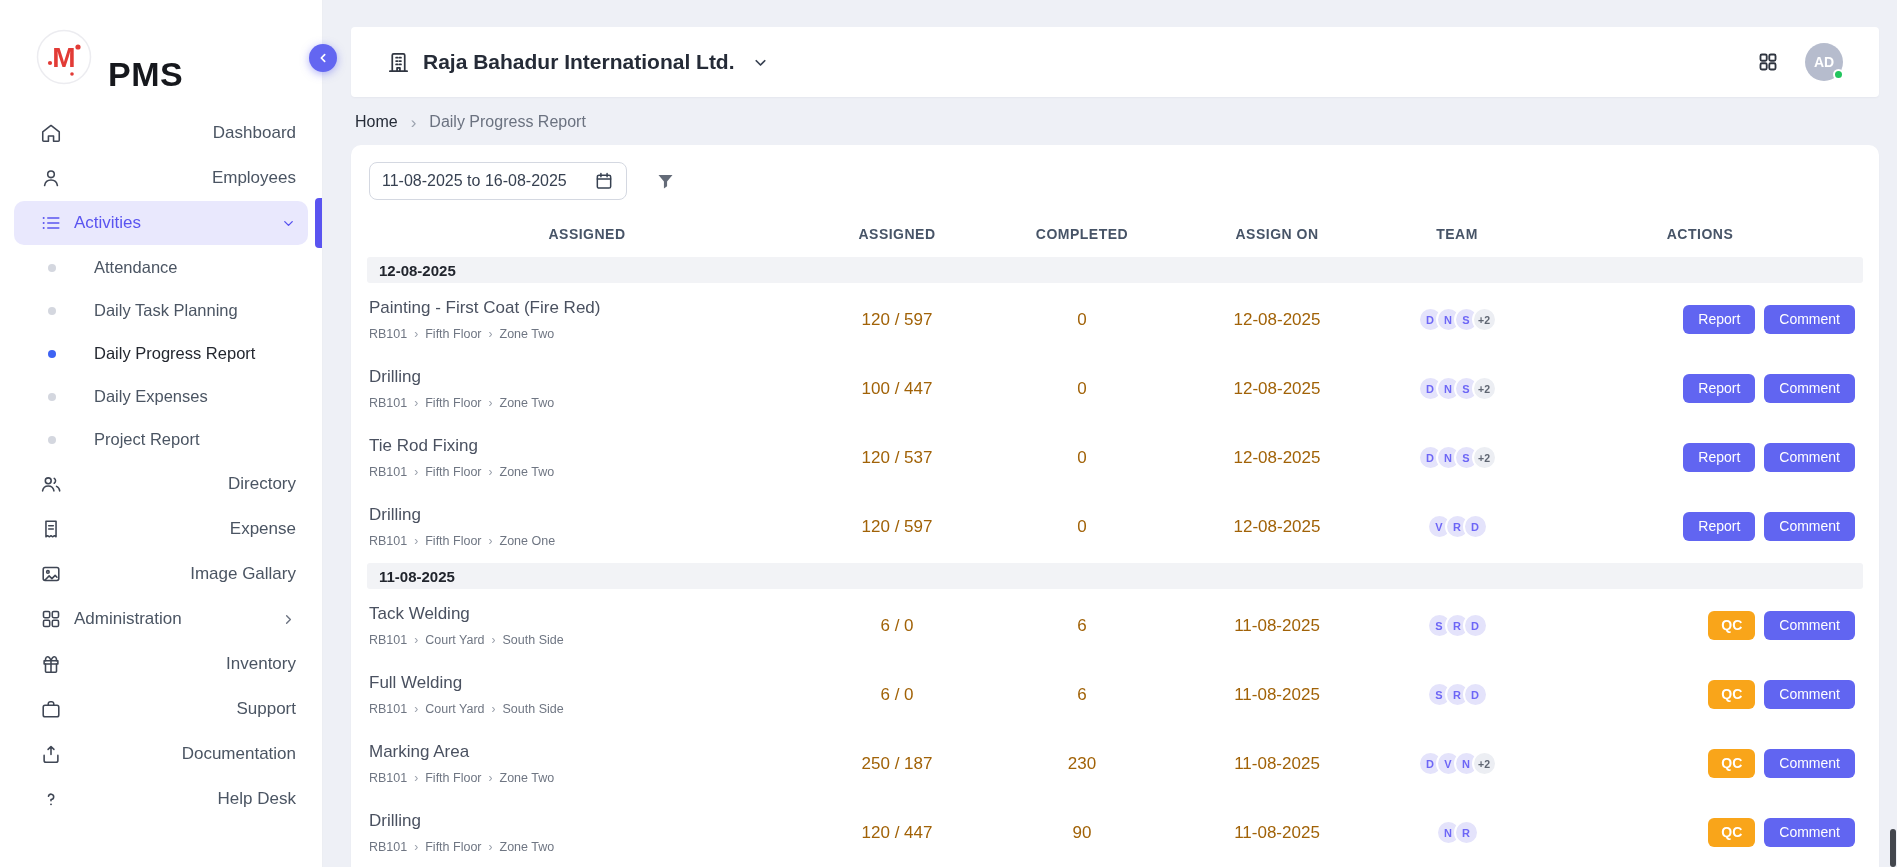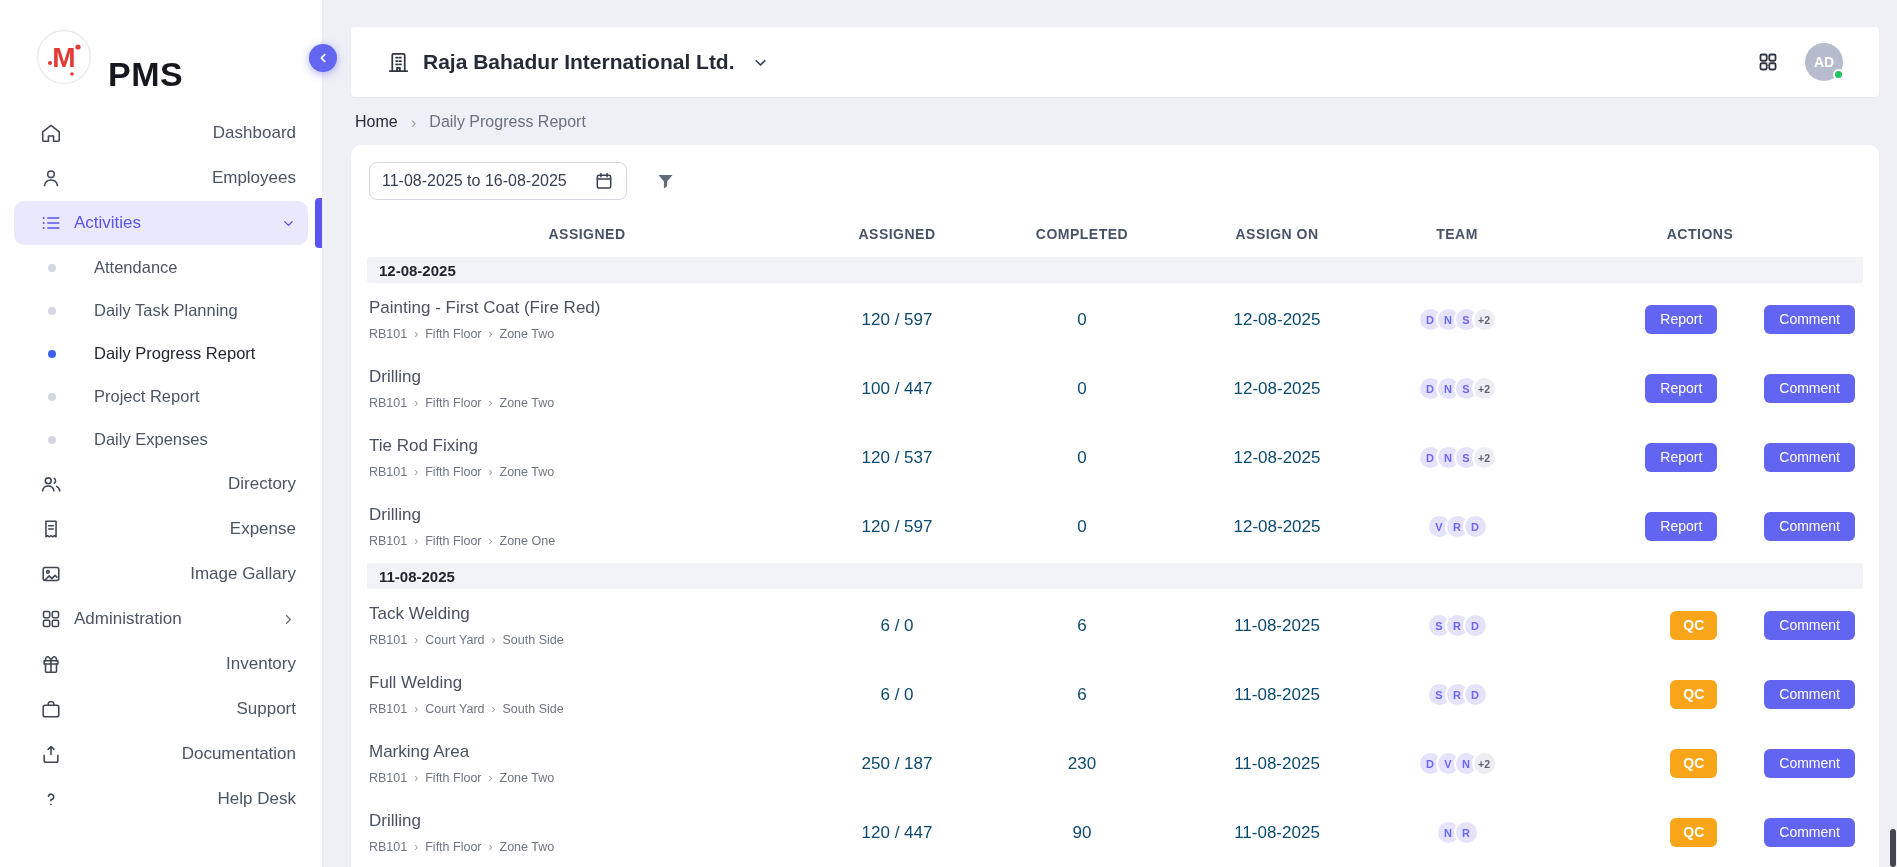--- a/index.html
+++ b/index.html
@@ -104,34 +104,34 @@
   }
   .group-row {
     background:#f2f3f6; border-radius:3px; padding:3px 12px; margin:2px 0;
     font-size:15px; font-weight:700; color:#21252d; height:26px; display:flex; align-items:center;
   }
   .data-row { height:69px; }
   .cell-activity { padding:0 10px 0 2px; }
   .act-title { font-size:17px; color:#4a5160; margin-bottom:9px; }
   .act-path { display:flex; align-items:center; gap:7px; font-size:12.5px; color:#6f7683; }
   .act-path .sep { color:#9aa0ab; font-size:12px; line-height:1; }
-  .cell-num { text-align:center; font-size:17px; color:#0c4a6e; }
+  .cell-num { text-align:center; font-size:17px; color:#a16207; }
   .cell-team { display:flex; justify-content:center; padding-left:7px; }
   .tavatar {
     width:25px; height:25px; border-radius:50%; background:#e4e3fb; color:#6d66f6;
     font-size:11px; font-weight:700; display:grid; place-items:center;
     border:2px solid #fff; margin-left:-7px; cursor:pointer;
   }
   .tavatar.extra { background:#eceef3; color:#5f6672; font-size:10.5px; }
   .cell-actions { display:flex; justify-content:flex-end; gap:9px; padding-right:8px; }
   .btn {
     border:none; border-radius:6px; color:#fff; font-size:14px; padding:6px 15px;
     cursor:pointer; font-family:inherit; line-height:1.25;
   }
-  .btn.indigo { background:#6165f1;margin-left:38px; }
+  .btn.indigo { background:#6165f1; }
   .btn.orange { background:#f9a51a; padding:6px 13px; font-weight:600; }
 
   .scroll-thumb {
     position:fixed; right:1px; bottom:0; width:6px; height:38px;
     background:#43464d; border-radius:3px; cursor:pointer;
   }
 </style>
 </head>
 <body>
 
@@ -190,25 +190,25 @@
         <div class="child-item">
           <span class="child-dot"></span>
           <span>Daily Task Planning</span>
         </div>
         <div class="child-item active">
           <span class="child-dot"></span>
           <span>Daily Progress Report</span>
         </div>
         <div class="child-item">
           <span class="child-dot"></span>
-          <span>Project Report</span>
+          <span>Daily Expenses</span>
         </div>
         <div class="child-item">
           <span class="child-dot"></span>
-          <span>Daily Expenses</span>
+          <span>Project Report</span>
         </div>
       </div>
       <div class="nav-item">
         <span class="nicon">
           <svg viewBox="0 0 24 24" fill="none" stroke="currentColor" stroke-width="1.7" stroke-linecap="round" stroke-linejoin="round">
             <circle cx="9" cy="8.5" r="3.2"></circle>
             <path d="M2.8 19.5c.5-3.4 3-5.4 6.2-5.4s5.7 2 6.2 5.4"></path>
             <path d="M15.5 5.8a3.2 3.2 0 0 1 0 5.4M18 14.6c2 .8 3.2 2.5 3.5 4.9"></path>
           </svg>
         </span>

